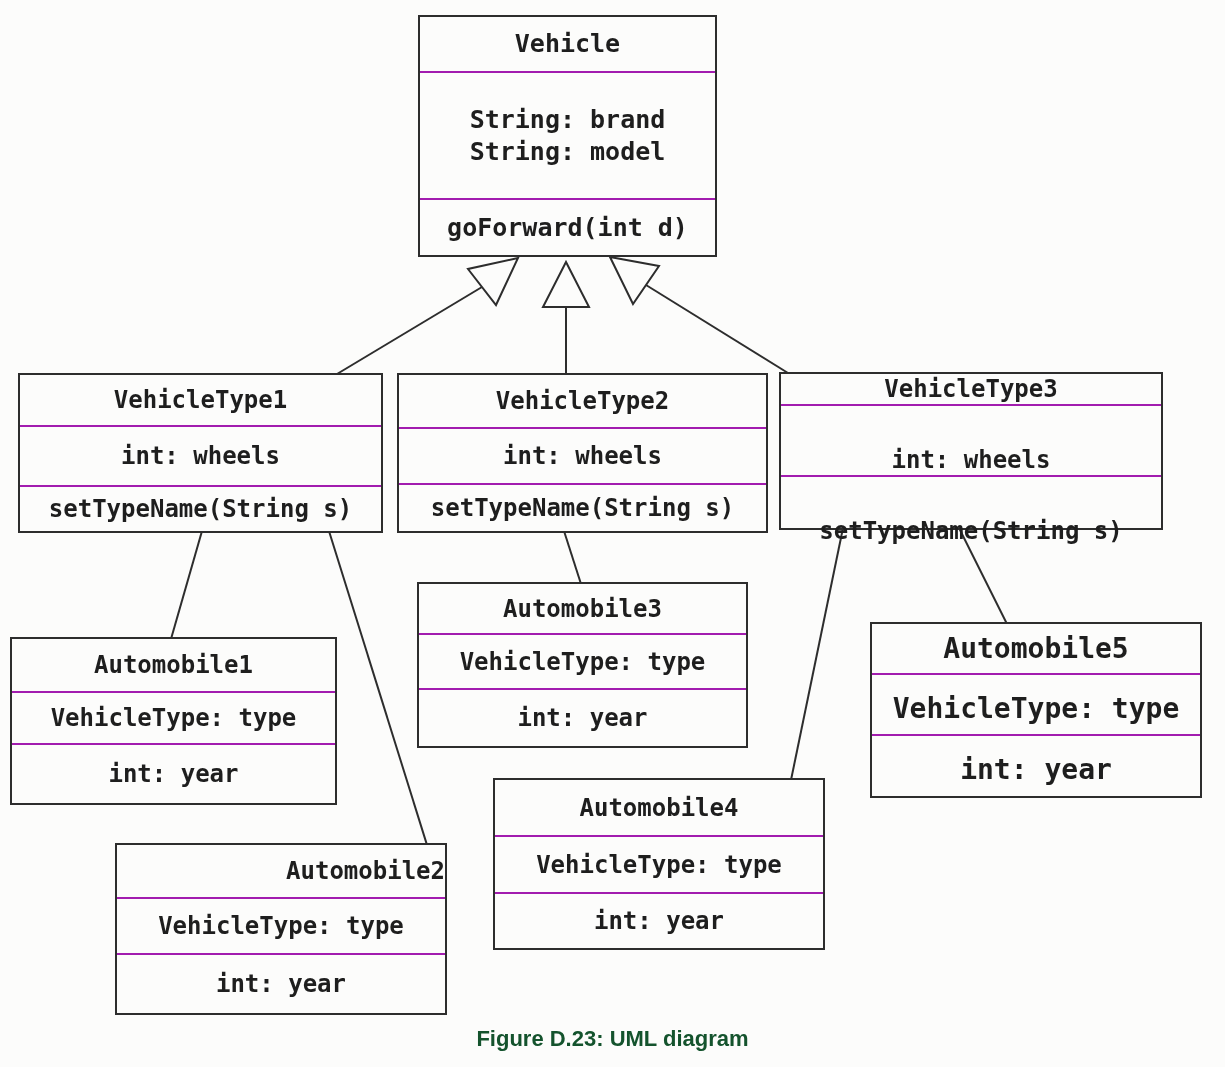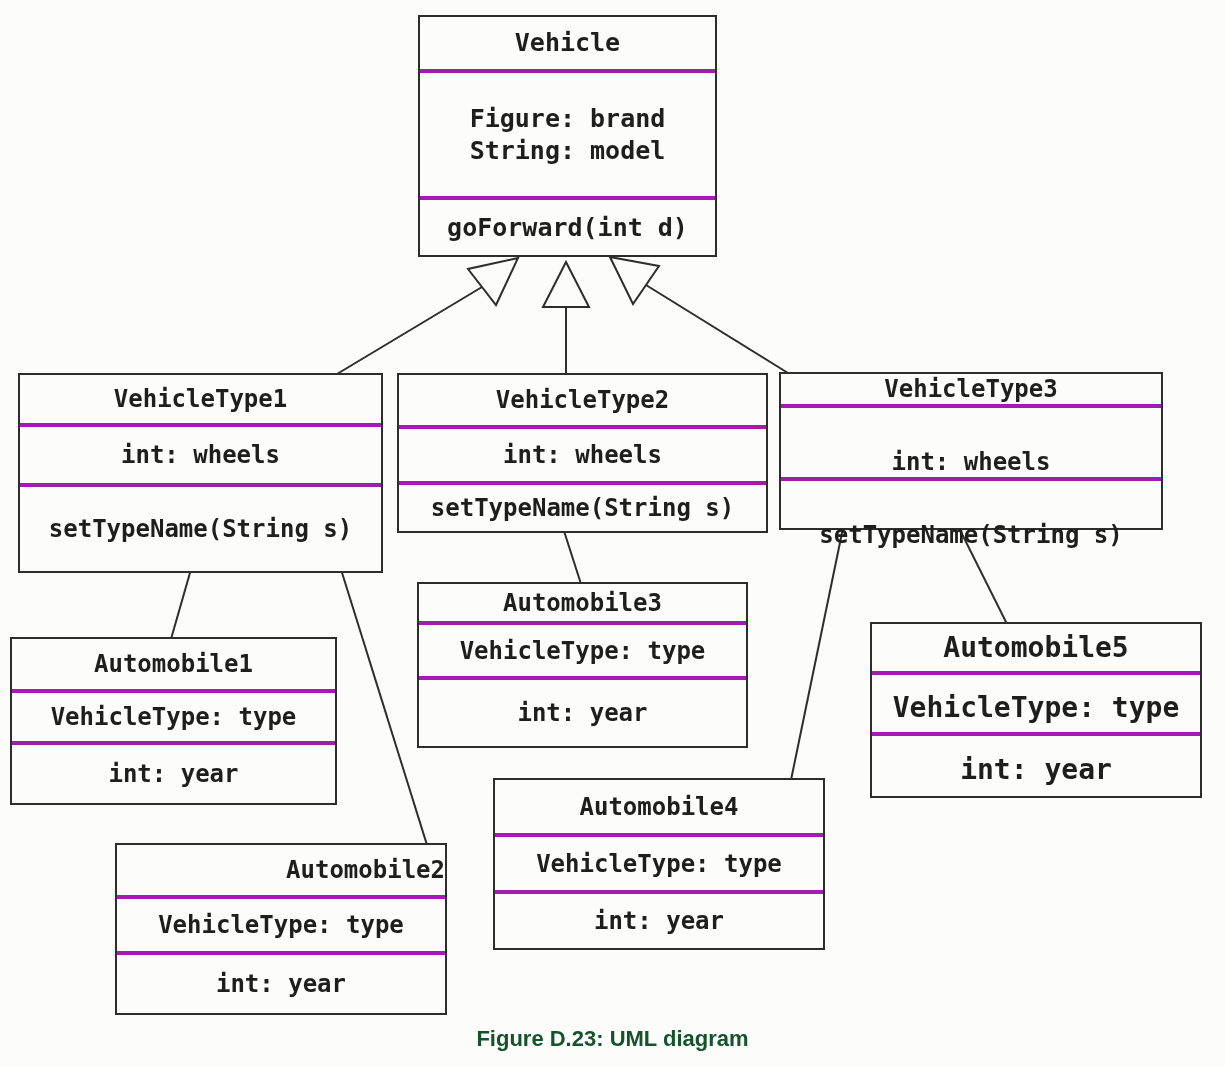--- a/index.html
+++ b/index.html
@@ -26,61 +26,61 @@
     position: absolute;
     box-sizing: border-box;
     border: 2px solid #2d2d2d;
     background: #fcfcfb;
     display: flex;
     flex-direction: column;
     z-index: 1;
   }
   .uml-section {
     box-sizing: border-box;
-    border-bottom: 4px solid #a21caf;
+    border-bottom: 2px solid #a21caf;
     display: flex;
     flex-direction: column;
     align-items: center;
     justify-content: center;
     font-weight: bold;
     white-space: pre;
   }
   .uml-section:last-child {
     border-bottom: none;
     flex: 1;
   }
   .uml-line { line-height: 1.25; }
 
   
   #box-vehicle { left: 418px; top: 15px;  width: 299px; height: 242px; font-size: 25px; }
   #box-vehicle .s-title  { height: 56px; }
   #box-vehicle .s-attrs  { height: 127px; }
 
-  #box-vt1 { left: 18px;  top: 373px; width: 365px; height: 200px; font-size: 24px; justify-content: flex-end; }
+  #box-vt1 { left: 18px;  top: 373px; width: 365px; height: 160px; font-size: 24px; justify-content: flex-end; }
   #box-vt1 .s-title { height: 52px; }
   #box-vt1 .s-attrs { height: 60px; }
 
   #box-vt2 { left: 397px; top: 373px; width: 371px; height: 160px; font-size: 24px; }
   #box-vt2 .s-title { height: 54px; }
   #box-vt2 .s-attrs { height: 56px; }
 
   #box-vt3 { left: 779px; top: 372px; width: 384px; height: 158px; font-size: 24px; gap: 39px; }
   #box-vt3 .s-title { height: 54px; }
   #box-vt3 .s-attrs { height: 54px; }
 
   #box-auto1 { left: 10px;  top: 637px; width: 327px; height: 168px; font-size: 24px; }
   #box-auto1 .s-title { height: 54px; }
   #box-auto1 .s-attrs { height: 52px; }
 
   #box-auto2 { left: 115px; top: 843px; width: 332px; height: 172px; font-size: 24px; }
   #box-auto2 .s-title { height: 54px; align-items: flex-end; }
   #box-auto2 .s-attrs { height: 56px; }
 
   #box-auto3 { left: 417px; top: 582px; width: 331px; height: 166px; font-size: 24px; }
-  #box-auto3 .s-title { height: 41px; }
+  #box-auto3 .s-title { height: 51px; }
   #box-auto3 .s-attrs { height: 55px; }
 
   #box-auto4 { left: 493px; top: 778px; width: 332px; height: 172px; font-size: 24px; }
   #box-auto4 .s-title { height: 57px; }
   #box-auto4 .s-attrs { height: 57px; }
 
   #box-auto5 { left: 870px; top: 622px; width: 332px; height: 176px; font-size: 28px; gap: 7px; }
   #box-auto5 .s-title { height: 51px; }
   #box-auto5 .s-attrs { height: 54px; }
 
@@ -116,21 +116,21 @@
     <line x1="564" y1="531" x2="581" y2="584"></line>
     <line x1="843" y1="528" x2="791" y2="780"></line>
     <line x1="959" y1="528" x2="1007" y2="624"></line>
   </svg>
 
   <div class="uml-box" id="box-vehicle">
     <div class="uml-section s-title">
       <span class="uml-line">Vehicle</span>
     </div>
     <div class="uml-section s-attrs">
-      <span class="uml-line">Figure: brand</span>
+      <span class="uml-line">String: brand</span>
       <span class="uml-line">String: model</span>
     </div>
     <div class="uml-section s-ops">
       <span class="uml-line">goForward(int d)</span>
     </div>
   </div>
 
   <div class="uml-box" id="box-vt1">
     <div class="uml-section s-title">
       <span class="uml-line">VehicleType1</span>

